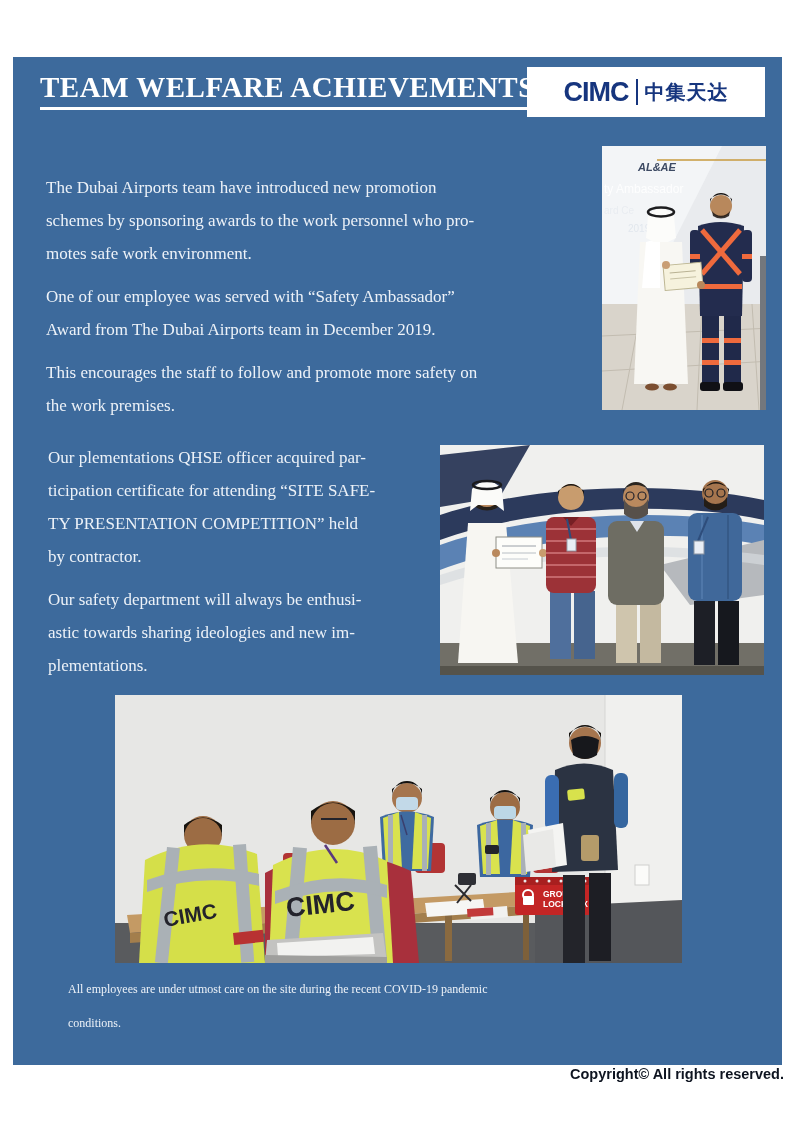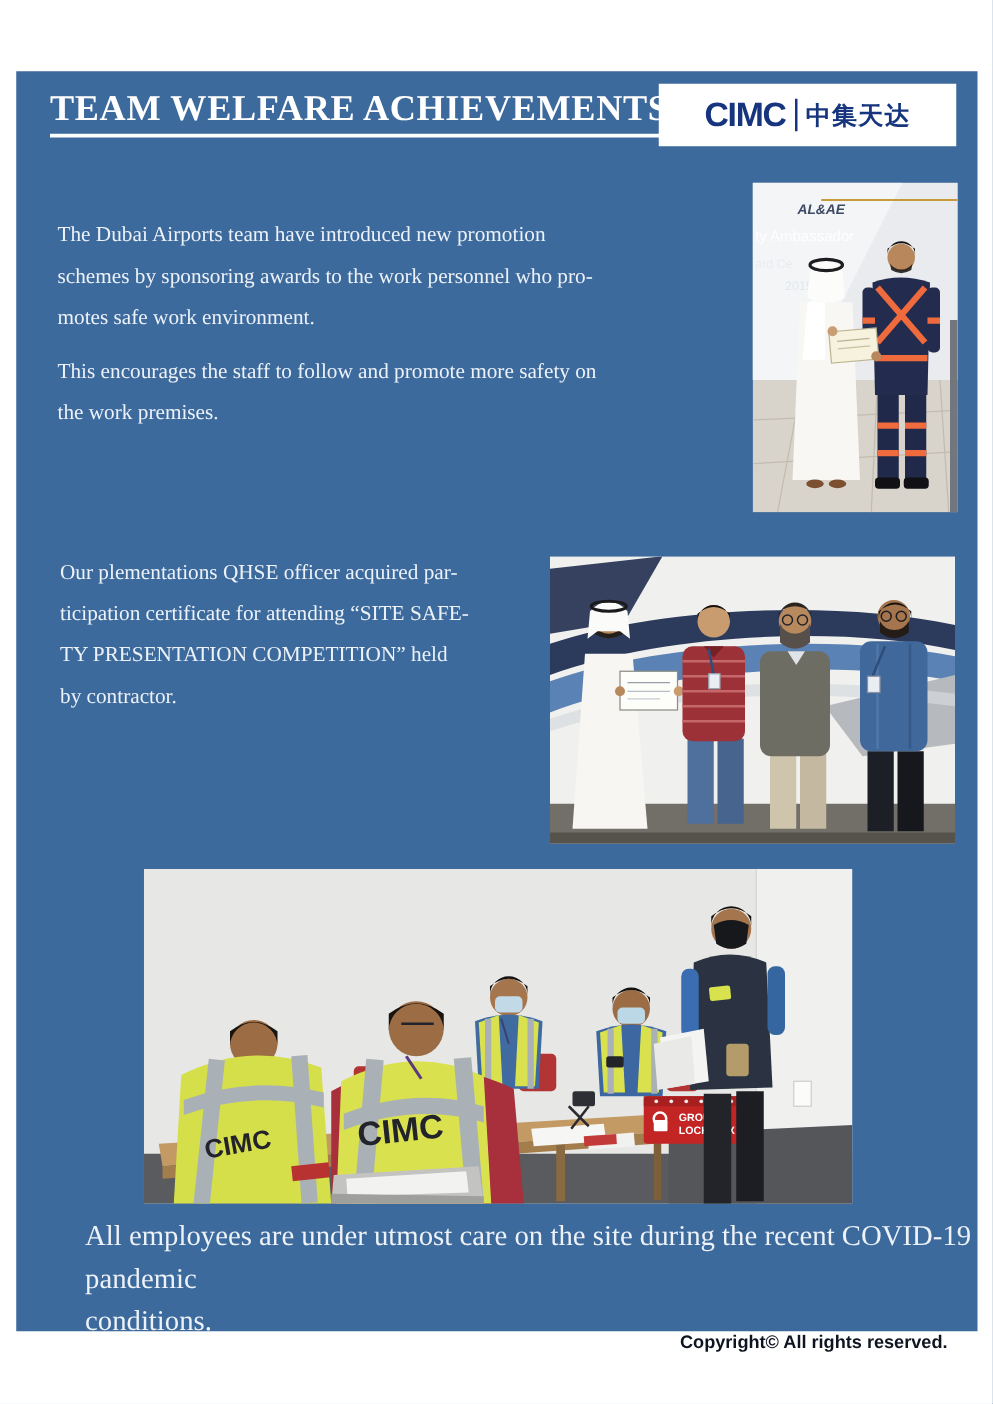--- a/index.html
+++ b/index.html
@@ -25,26 +25,26 @@
   }
   .logo-latin { font-size:27px; letter-spacing:-1px; }
   .logo-sep { width:2px; height:26px; background:#16357e; margin:0 7px; }
   .logo-cn { font-size:20px; letter-spacing:1px; }
   .text-block {
     position:absolute; color:#edf2f8; font-size:17px; line-height:33px;
   }
   .text-block .para { white-space:pre-line; margin:0 0 10px 0; }
   .caption {
     position:absolute; left:55px; top:915px; width:712px;
-    color:#edf2f8; font-size:23px; line-height:34px; white-space:pre-line;
+    color:#edf2f8; font-size:12px; line-height:34px; white-space:pre-line;
   }
   .photo { position:absolute; overflow:hidden; }
   .photo svg { display:block; font-family:"Liberation Sans", sans-serif; }
   .copyright {
-    position:absolute; right:36px; top:1066px;
+    position:absolute; right:10px; top:1066px;
     font-family:"Liberation Sans", sans-serif; font-weight:bold;
     font-size:14.5px; color:#0e1420;
   }
 </style>
 </head>
 <body>
 
 <div class="sheet">
   <div class="blue-panel">
 
@@ -53,20 +53,22 @@
     <div class="logo-box">
       <span class="logo-latin">CIMC</span>
       <span class="logo-sep"></span>
       <span class="logo-cn">中集天达</span>
     </div>
 
     <div class="text-block" style="left:33px; top:114px; width:505px;">
       <p class="para">The Dubai Airports team have introduced new promotion
 schemes by sponsoring awards to the work personnel who pro-
 motes safe work environment.</p>
+      <p class="para">One of our employee was served with “Safety Ambassador”
+Award from The Dubai Airports team in December 2019.</p>
       <p class="para">This encourages the staff to follow and promote more safety on
 the work premises.</p>
     </div>
 
     <div class="photo" style="left:589px; top:89px; width:164px; height:264px;">
       <svg viewBox="0 0 170 264" width="170" height="264">
         <rect width="170" height="264" fill="#d9d4cb"></rect>
         <rect width="170" height="158" fill="#e9ebee"></rect>
         <polygon points="0,0 120,0 40,158 0,158" fill="#f3f5f7"></polygon>
         <line x1="55" y1="14" x2="170" y2="14" stroke="#c79a3e" stroke-width="1.5"></line>
@@ -123,20 +125,23 @@
         <circle cx="64" cy="119" r="4" fill="#c99e74"></circle>
         <circle cx="99" cy="139" r="4" fill="#b8885c"></circle>
       </svg>
     </div>
 
     <div class="text-block" style="left:35px; top:384px; width:400px;">
       <p class="para">Our plementations QHSE officer acquired par-
 ticipation certificate for attending “SITE SAFE-
 TY PRESENTATION COMPETITION” held
 by contractor.</p>
+      <p class="para">Our safety department will always be enthusi-
+astic towards sharing ideologies and new im-
+plementations.</p>
     </div>
 
     <div class="photo" style="left:427px; top:388px; width:324px; height:230px;">
       <svg viewBox="0 0 324 230" width="324" height="230">
         <rect width="324" height="230" fill="#f0f0ee"></rect>
         <path d="M0,10 L90,0 L60,52 L0,62 Z" fill="#35415f"></path>
         <path d="M0,70 C90,40 230,35 324,55 L324,75 C230,55 90,62 0,95 Z" fill="#2c3a5c"></path>
         <path d="M0,100 C90,68 230,62 324,80 L324,100 C230,82 90,90 0,125 Z" fill="#5b82b4"></path>
         <path d="M220,120 L324,95 L324,150 L250,160 Z" fill="#b6b9bd"></path>
         <path d="M0,130 C90,100 200,95 324,110 L324,120 C200,104 90,110 0,140 Z" fill="#d6dade" opacity="0.7"></path>

